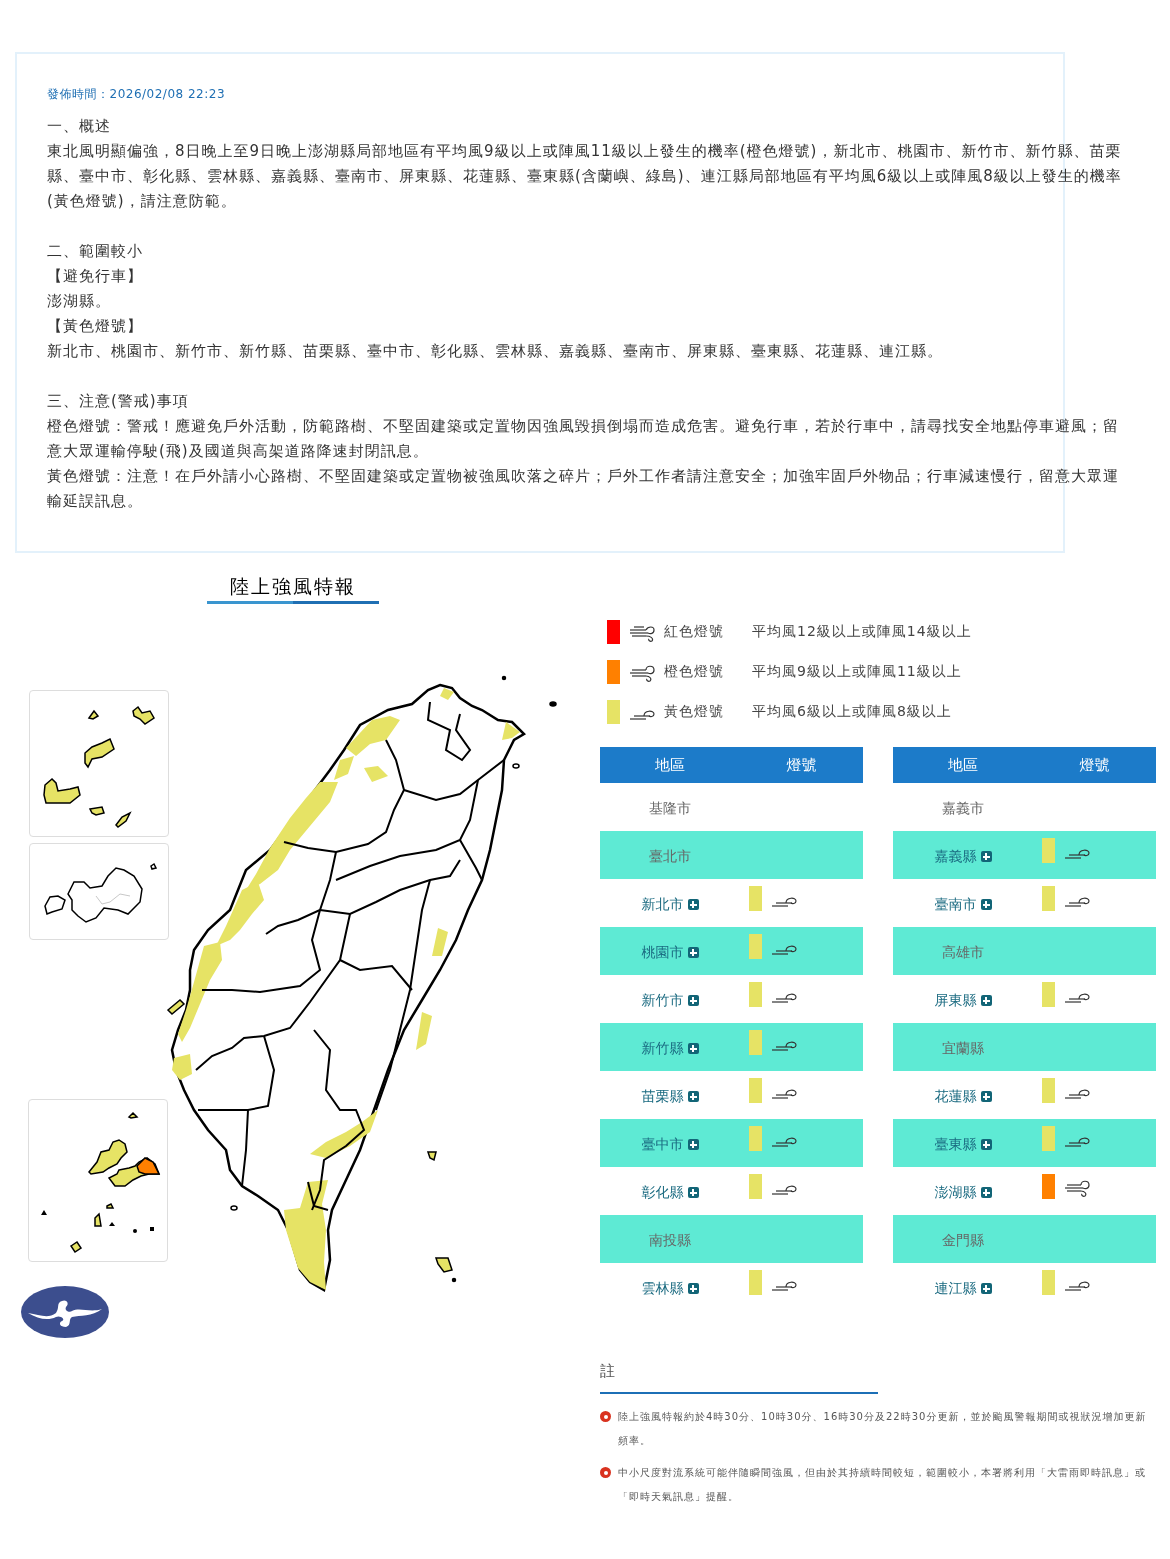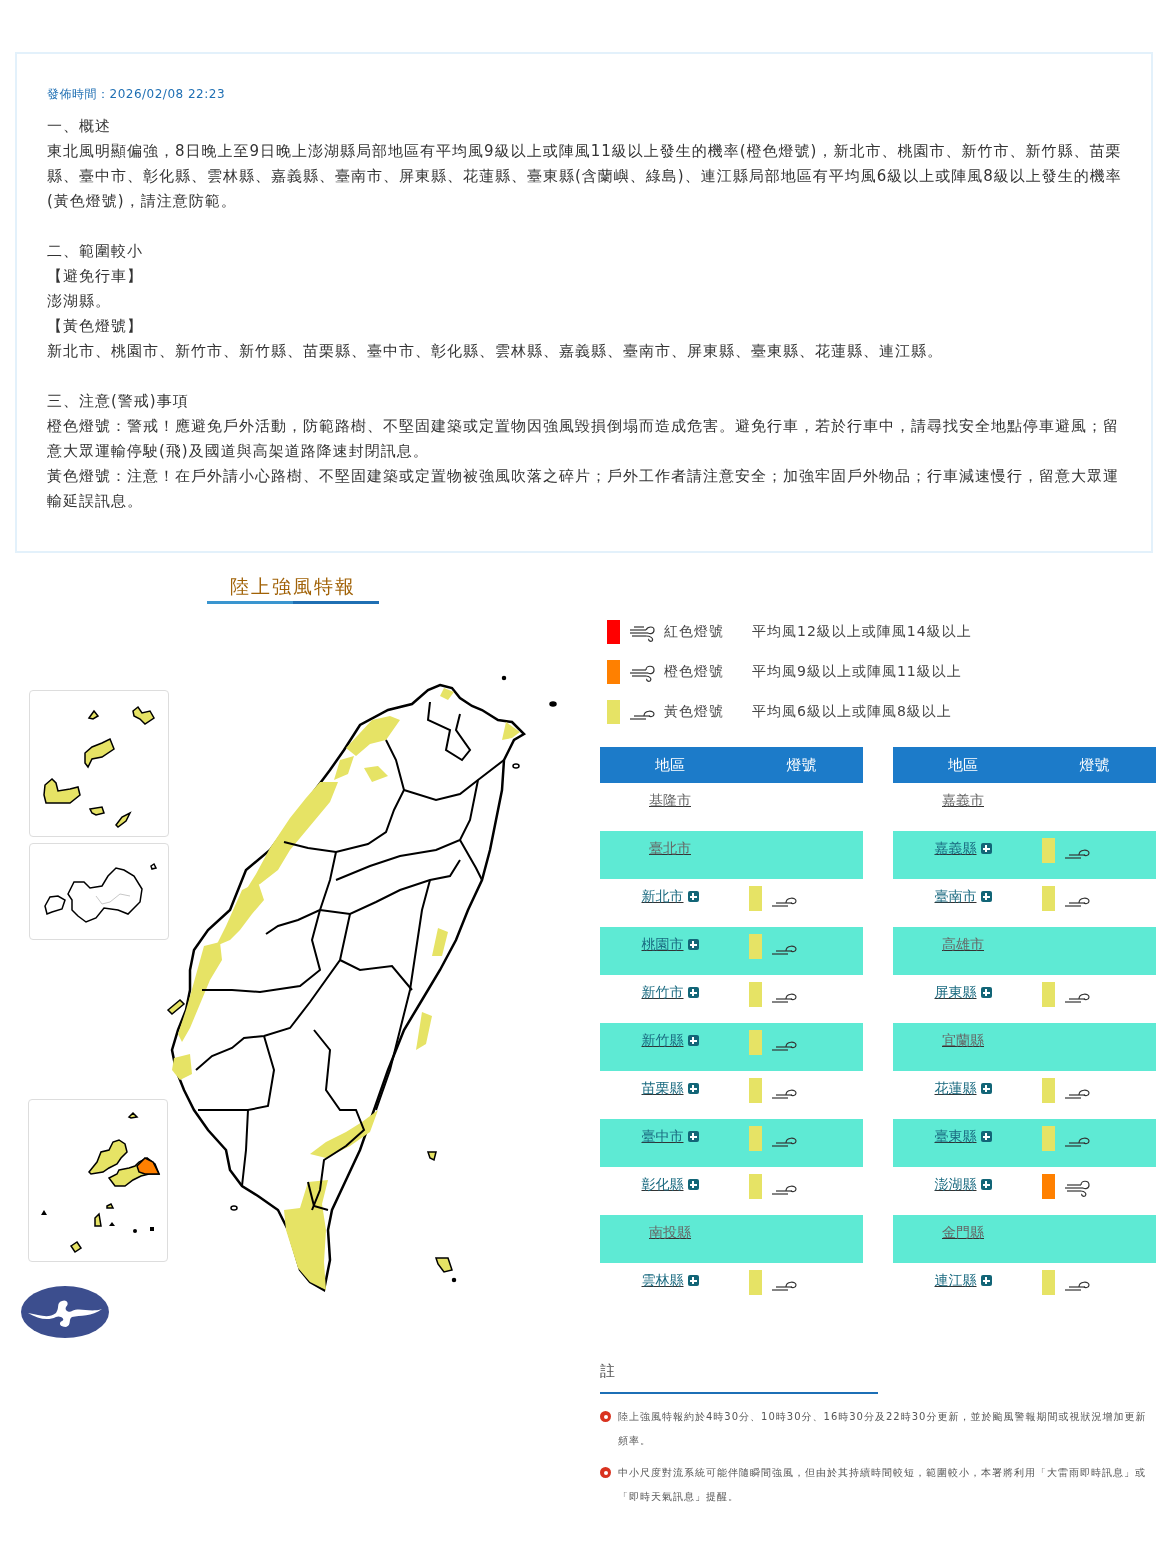--- a/index.html
+++ b/index.html
@@ -1,42 +1,42 @@
 <!DOCTYPE html>
 <html><head>
 <meta charset="utf-8">
 <style>
   html, body { margin:0; padding:0; background:#fff; }
   body { width:1170px; height:1559px; position:relative; font-family:"DejaVu Sans","Liberation Sans",sans-serif; color:#333; overflow:hidden; }
-  .notice-box { position:absolute; left:15px; top:52px; width:1138px; height:501px; border:2px solid #e3f1fb; box-sizing:border-box; }
+  .notice-box { position:absolute; left:15px; top:52px; width:1050px; height:501px; border:2px solid #e3f1fb; box-sizing:border-box; }
   .issue-time { position:absolute; left:30px; top:32px; font-size:12px; color:#1f6fb3; letter-spacing:0.5px; }
   .content { position:absolute; left:30px; top:60px; width:1080px; font-size:15px; line-height:25px; color:#333; letter-spacing:1px; }
   .content p { margin:0; }
   .content .gap { height:25px; }
 
-  .map-title { position:absolute; left:207px; top:574px; width:172px; text-align:center; font-size:19px; color:#a16207; letter-spacing:2px; }
+  .map-title { position:absolute; left:207px; top:574px; width:172px; text-align:center; font-size:19px; color:#000000; letter-spacing:2px; }
   .map-title-line { position:absolute; left:207px; top:601px; width:172px; height:3px; background:linear-gradient(90deg,#3a95cf 50%,#1f6fb3 50%); }
 
   .inset { position:absolute; border:1px solid #ddd; border-radius:4px; background:#fff; }
   .map-svg { position:absolute; left:160px; top:670px; }
 
   .legend { position:absolute; left:607px; top:612px; }
   .legend-row { display:flex; align-items:center; height:40px; font-size:14px; color:#444; letter-spacing:1px; }
   .legend-swatch { width:13px; height:24px; margin-right:8px; }
   .legend-icon { width:30px; height:20px; margin-right:6px; }
   .legend-name { width:88px; }
   .legend-desc { }
 
   .tbl { position:absolute; top:747px; width:263px; }
   .tbl-head { height:36px; background:#1c7bc9; display:flex; color:#fff; font-size:15px; align-items:center; }
   .tbl-head .c1 { width:140px; text-align:center; }
   .tbl-head .c2 { width:123px; text-align:center; }
   .tbl-row { height:48px; display:flex; align-items:flex-start; }
   .tbl-row.alt { background:#5eead4; }
-  .tbl-row .c1 { width:140px; text-align:center; padding-top:9px; font-size:14px;text-decoration:underline; }
+  .tbl-row .c1 { width:140px; text-align:center; padding-top:17px; font-size:14px; }
   .tbl-row .c2 { width:123px; display:flex; align-items:center; padding-top:7px; padding-left:9px; box-sizing:border-box; }
   .region-plain { color:#666; }
   .region-link { color:#1a6a80; cursor:pointer; }
   .plus { display:inline-block; width:11px; height:11px; background:#126577; border-radius:2px; position:relative; vertical-align:-1px; margin-left:4px; }
   .plus:before { content:""; position:absolute; left:2px; top:4.5px; width:7px; height:2px; background:#fff; }
   .plus:after { content:""; position:absolute; left:4.5px; top:2px; width:2px; height:7px; background:#fff; }
   .sig-swatch { width:13px; height:25px; margin-right:8px; }
   .sig-icon { width:30px; height:20px; }
 
   .note-title { position:absolute; left:600px; top:1362px; font-size:15px; color:#555; }

